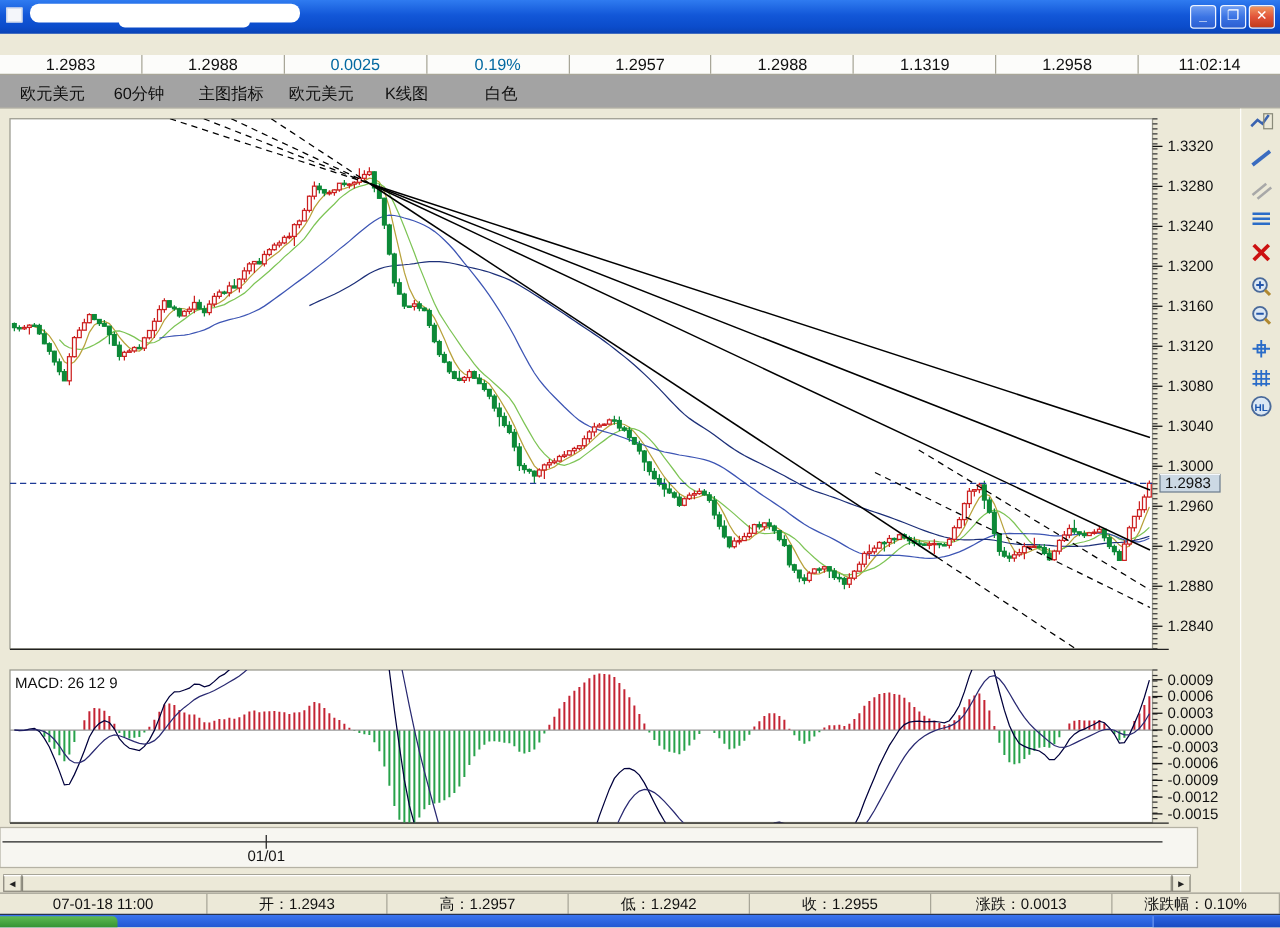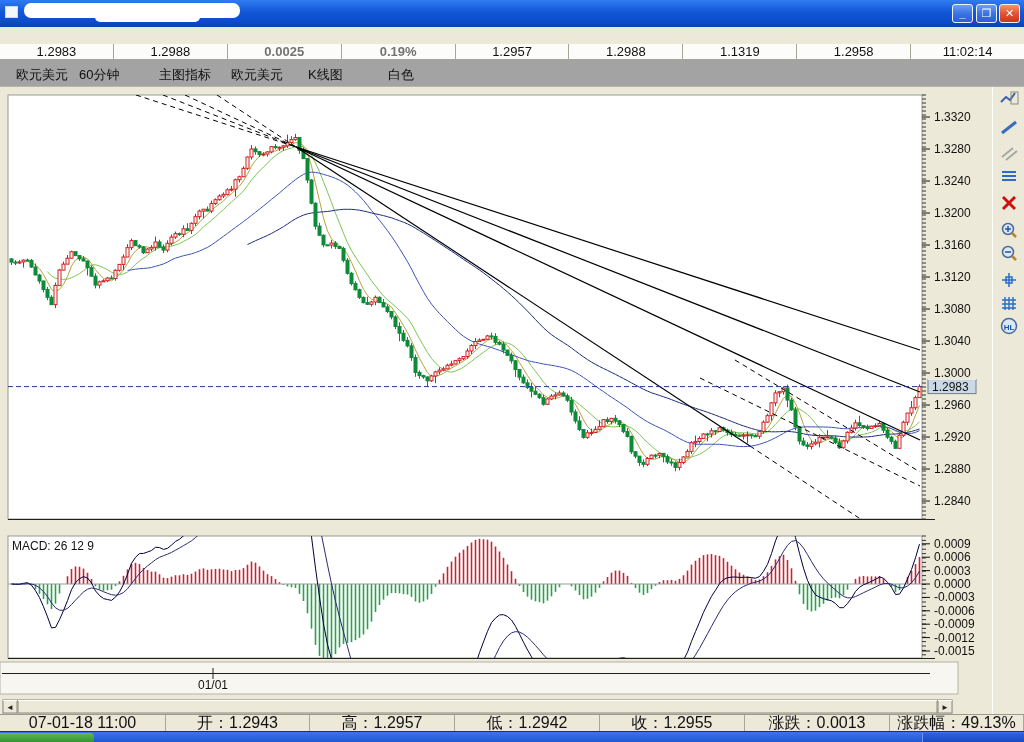--- a/index.html
+++ b/index.html
@@ -17,38 +17,38 @@
     background:linear-gradient(180deg,#6f9ef2 0%,#3b74e4 50%,#2c5fd2 100%);}
   #btn-min{left:952px;} #btn-restore{left:976px;}
   #btn-close{left:999px;background:linear-gradient(180deg,#f0985f 0%,#e2543a 50%,#c13a1a 100%);}
 
   
   #quote-labels{position:absolute;left:0;top:27px;width:1024px;height:17px;display:flex;
     background:linear-gradient(180deg,#f7f6f1 0%,#dedacd 100%);border-top:1px solid #9c9a8e;border-bottom:1px solid #b0ada0;}
   #quote-values{position:absolute;left:0;top:44px;width:1024px;height:16px;display:flex;background:#fcfcfa;border-bottom:1px solid #a8a698;}
   .qcell{flex:1 1 0;text-align:center;font-size:13px;line-height:16px;color:#111;border-right:1px solid #a8a698;overflow:hidden;white-space:nowrap;}
   .qcell:last-child{border-right:none;}
-  .q-red{color:#737373;font-weight:bold;}
+  .q-red{color:#0369a1;}
 
   
   #toolbar{position:absolute;left:0;top:60px;width:1024px;height:27px;background:#a3a3a3;border-bottom:1px solid #b9b6a8;}
   .tb-item{position:absolute;top:5px;font-size:13px;color:#101010;padding:1px 3px;cursor:default;white-space:nowrap;}
 
   
   #workspace{position:absolute;left:0;top:87px;width:1024px;height:627px;background:#ece9d8;}
   #chart-svg{position:absolute;left:0;top:0;}
 
   
   #side-toolbar{position:absolute;left:992px;top:0;width:32px;height:627px;background:#ece9d8;border-left:1px solid #fdfdfa;}
   .side-btn{position:absolute;left:3px;width:26px;height:22px;display:flex;align-items:flex-end;justify-content:center;cursor:pointer;}
 
   
   #statusbar{position:absolute;left:0;top:714px;width:1024px;height:17px;background:#ece9d8;
     border-top:1px solid #9c9a8e;display:flex;}
-  .st-cell{text-align:center;font-size:16px;line-height:16px;color:#111;border-right:1px solid #a8a698;white-space:nowrap;overflow:hidden;}
+  .st-cell{text-align:center;font-size:12px;line-height:16px;color:#111;border-right:1px solid #a8a698;white-space:nowrap;overflow:hidden;}
 
   
   #taskbar{position:absolute;left:0;top:731px;width:1024px;height:11px;background:linear-gradient(180deg,#3a74ee 0%,#2257d2 100%);border-top:1px solid #27324d;}
   #start-sliver{position:absolute;left:0;top:1px;width:94px;height:10px;background:linear-gradient(180deg,#5fba52 0%,#2f8f2f 100%);border-top-right-radius:4px;}
   #tray-sliver{position:absolute;left:922px;top:1px;width:102px;height:10px;background:linear-gradient(180deg,#2b63e0 0%,#1747be 100%);border-left:1px solid #6c95ef;}
 </style>
 </head>
 <body>
 
 <div id="window">
@@ -69,21 +69,21 @@
       <div class="qcell q-red">0.19%</div>
       <div class="qcell">1.2957</div>
       <div class="qcell">1.2988</div>
       <div class="qcell">1.1319</div>
       <div class="qcell">1.2958</div>
       <div class="qcell">11:02:14</div>
     </div>
 
   <div id="toolbar">
       <div class="tb-item" style="left: 13px;">欧元美元</div>
-      <div class="tb-item" style="left: 76px;">60分钟</div>
+      <div class="tb-item" style="left: 88px;">60分钟</div>
       <div class="tb-item" style="left: 156px;">主图指标</div>
       <div class="tb-item" style="left: 228px;">欧元美元</div>
       <div class="tb-item" style="left: 305px;">K线图</div>
       <div class="tb-item" style="left: 385px;">白色</div>
     </div>
 
   <div id="workspace">
     <svg id="chart-svg" width="1024" height="627">
         <rect x="8" y="8" width="914" height="424" fill="#ffffff" stroke="#9a9a8e" stroke-width="1"></rect>
         <rect x="8" y="449" width="914" height="122" fill="#ffffff" stroke="#9a9a8e" stroke-width="1"></rect>
@@ -1067,20 +1067,20 @@
       </div>
   </div>
 
   <div id="statusbar">
       <div class="st-cell" style="width: 166px;">07-01-18 11:00</div>
       <div class="st-cell" style="width: 144px;">开：1.2943</div>
       <div class="st-cell" style="width: 145px;">高：1.2957</div>
       <div class="st-cell" style="width: 145px;">低：1.2942</div>
       <div class="st-cell" style="width: 145px;">收：1.2955</div>
       <div class="st-cell" style="width: 145px;">涨跌：0.0013</div>
-      <div class="st-cell" style="width: 134px;">涨跌幅：49.13%</div>
+      <div class="st-cell" style="width: 134px;">涨跌幅：0.10%</div>
     </div>
 
   <div id="taskbar">
     <div id="start-sliver"></div>
     <div id="tray-sliver"></div>
   </div>
 </div>
 
 </body></html>

